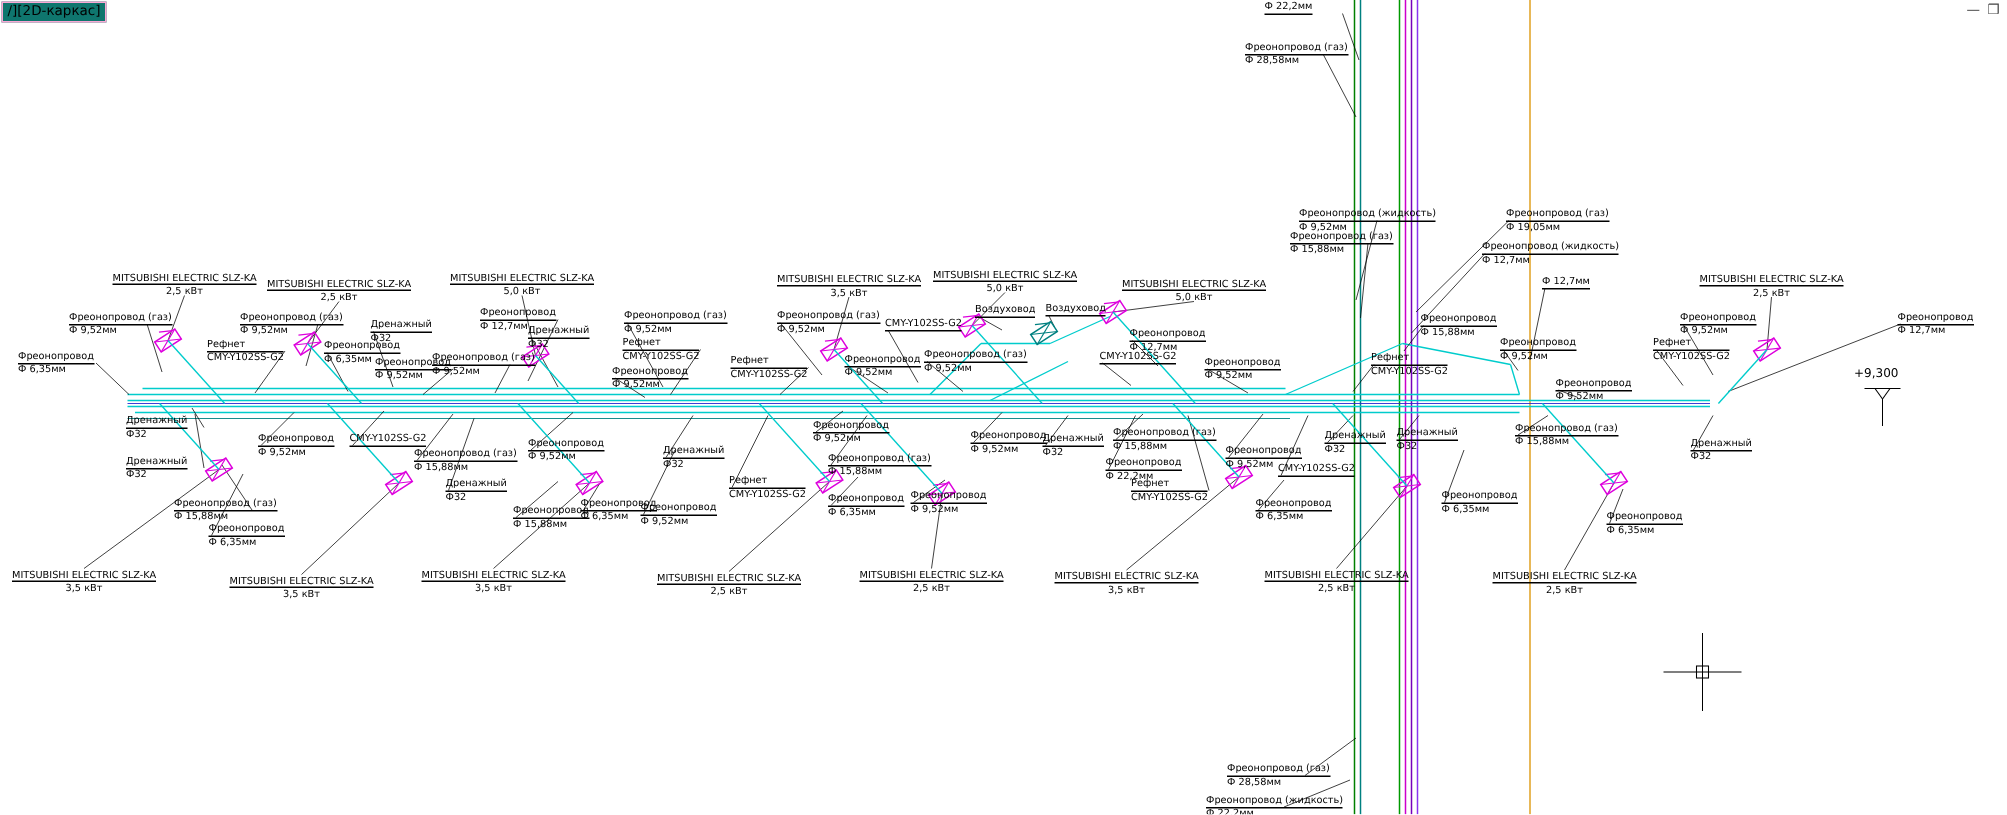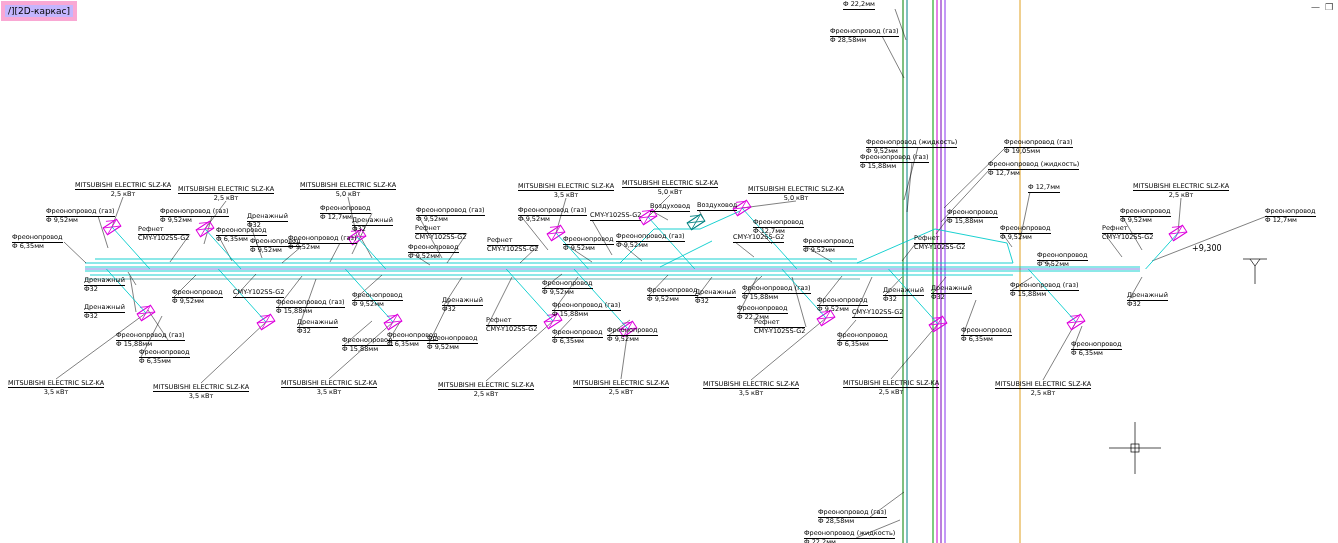--- a/index.html
+++ b/index.html
@@ -1,30 +1,30 @@
 <!DOCTYPE html>
 <html><head>
 <meta charset="utf-8">
 <style>
   *{margin:0;padding:0;box-sizing:border-box}
   html,body{background:#ffffff}
   body{font-family:"DejaVu Sans", sans-serif;}
   #canvas{position:relative;width:1338px;height:543px;background:#ffffff;overflow:hidden}
-  #viewport-control{position:absolute;left:1px;top:1px;border:4px solid #f9a8d4;background:#c4b5fd;
+  #viewport-control{position:absolute;left:1px;top:1px;border:1px solid #f9a8d4;background:#0f766e;
     font-size:9px;line-height:12px;padding:0 3px;color:#000;z-index:30;cursor:pointer}
   #window-controls{position:absolute;right:5px;top:2px;display:flex;gap:5px;z-index:30}
   #window-controls span{font-size:9px;line-height:10px;color:#444;cursor:pointer}
   #drawing{position:absolute;left:0;top:0;z-index:5}
   #labels{position:absolute;left:0;top:0;width:1338px;height:543px;z-index:10;pointer-events:none}
   .ann{position:absolute;font-size:6.5px;line-height:7.5px;color:#000;white-space:nowrap;pointer-events:auto}
   .ann .l1{border-bottom:0.5px solid #000;padding-bottom:0.5px}
   .unit-label{position:absolute;width:96px;text-align:center;font-size:6.5px;line-height:8px;
     color:#000;white-space:nowrap;pointer-events:auto}
   .unit-label .l1{border-bottom:0.6px solid #000}
-  #elevation-label{position:absolute;left:1192px;top:244px;font-size:8px;color:#000;z-index:12}
+  #elevation-label{position:absolute;left:1236px;top:244px;font-size:8px;color:#000;z-index:12}
 </style>
 </head>
 <body>
 
 <div id="canvas">
 
   <div id="viewport-control">/][2D-каркас]</div>
 
   <div id="window-controls">
     <span>—</span>

